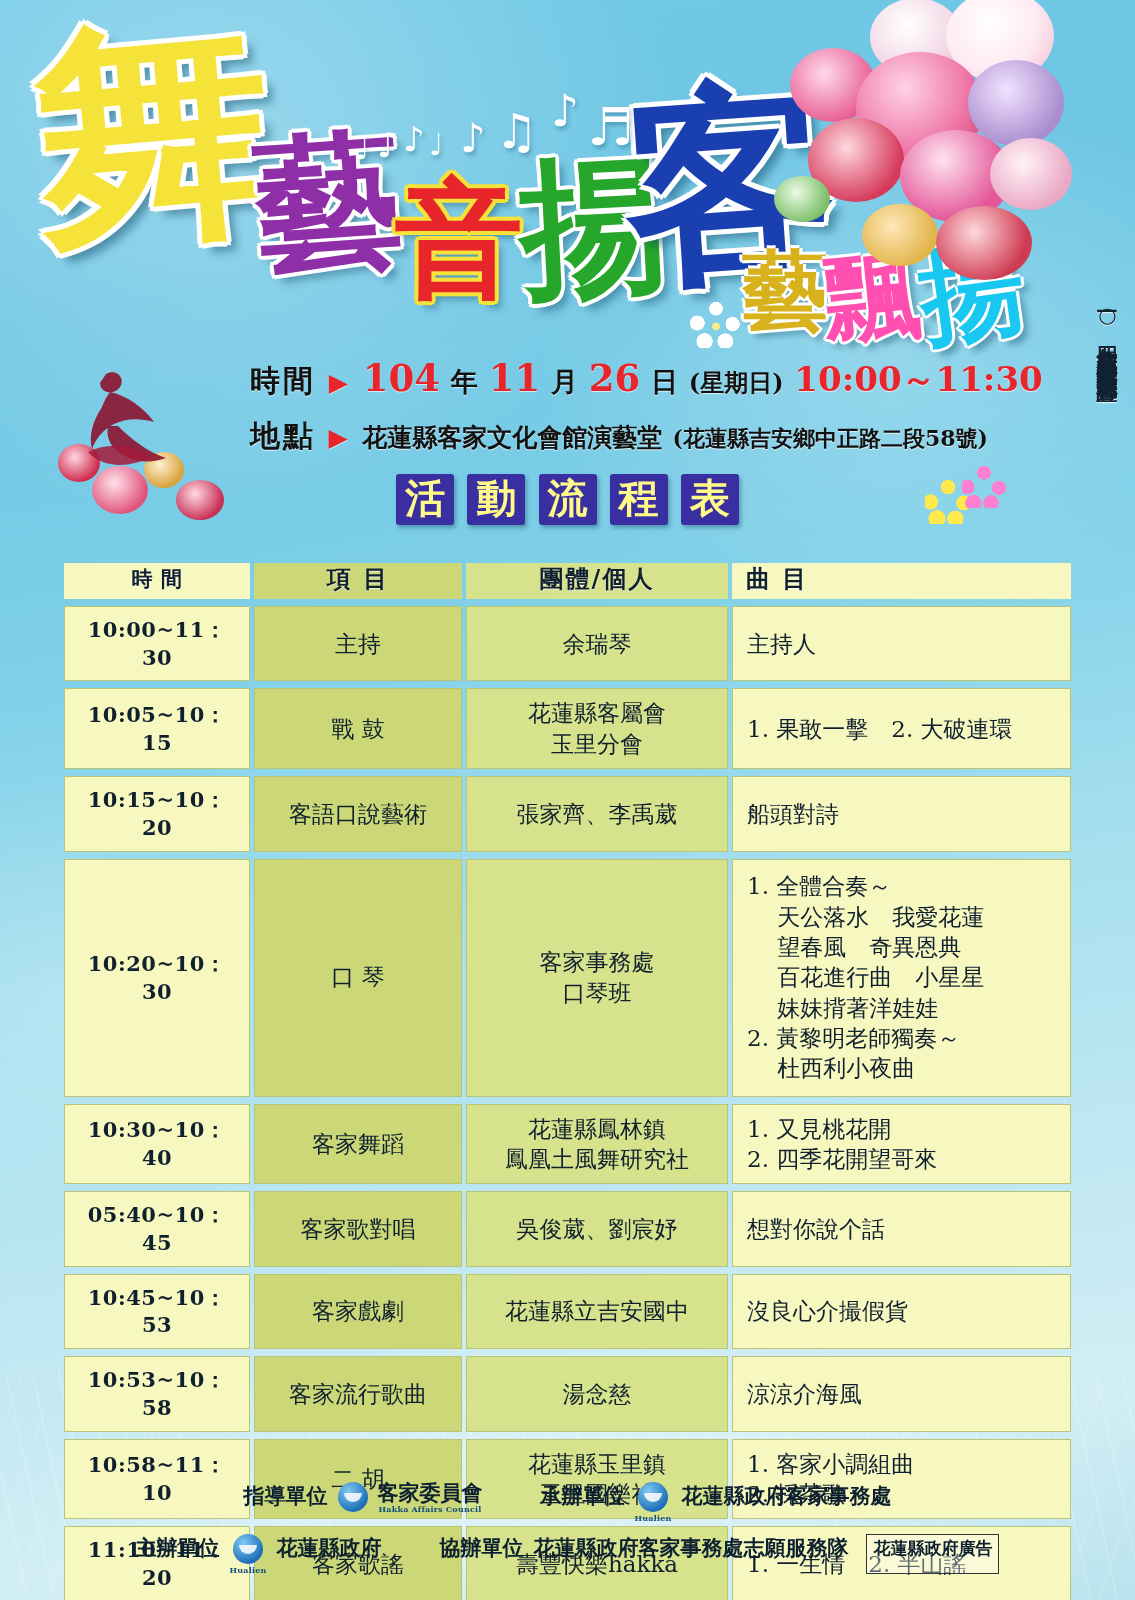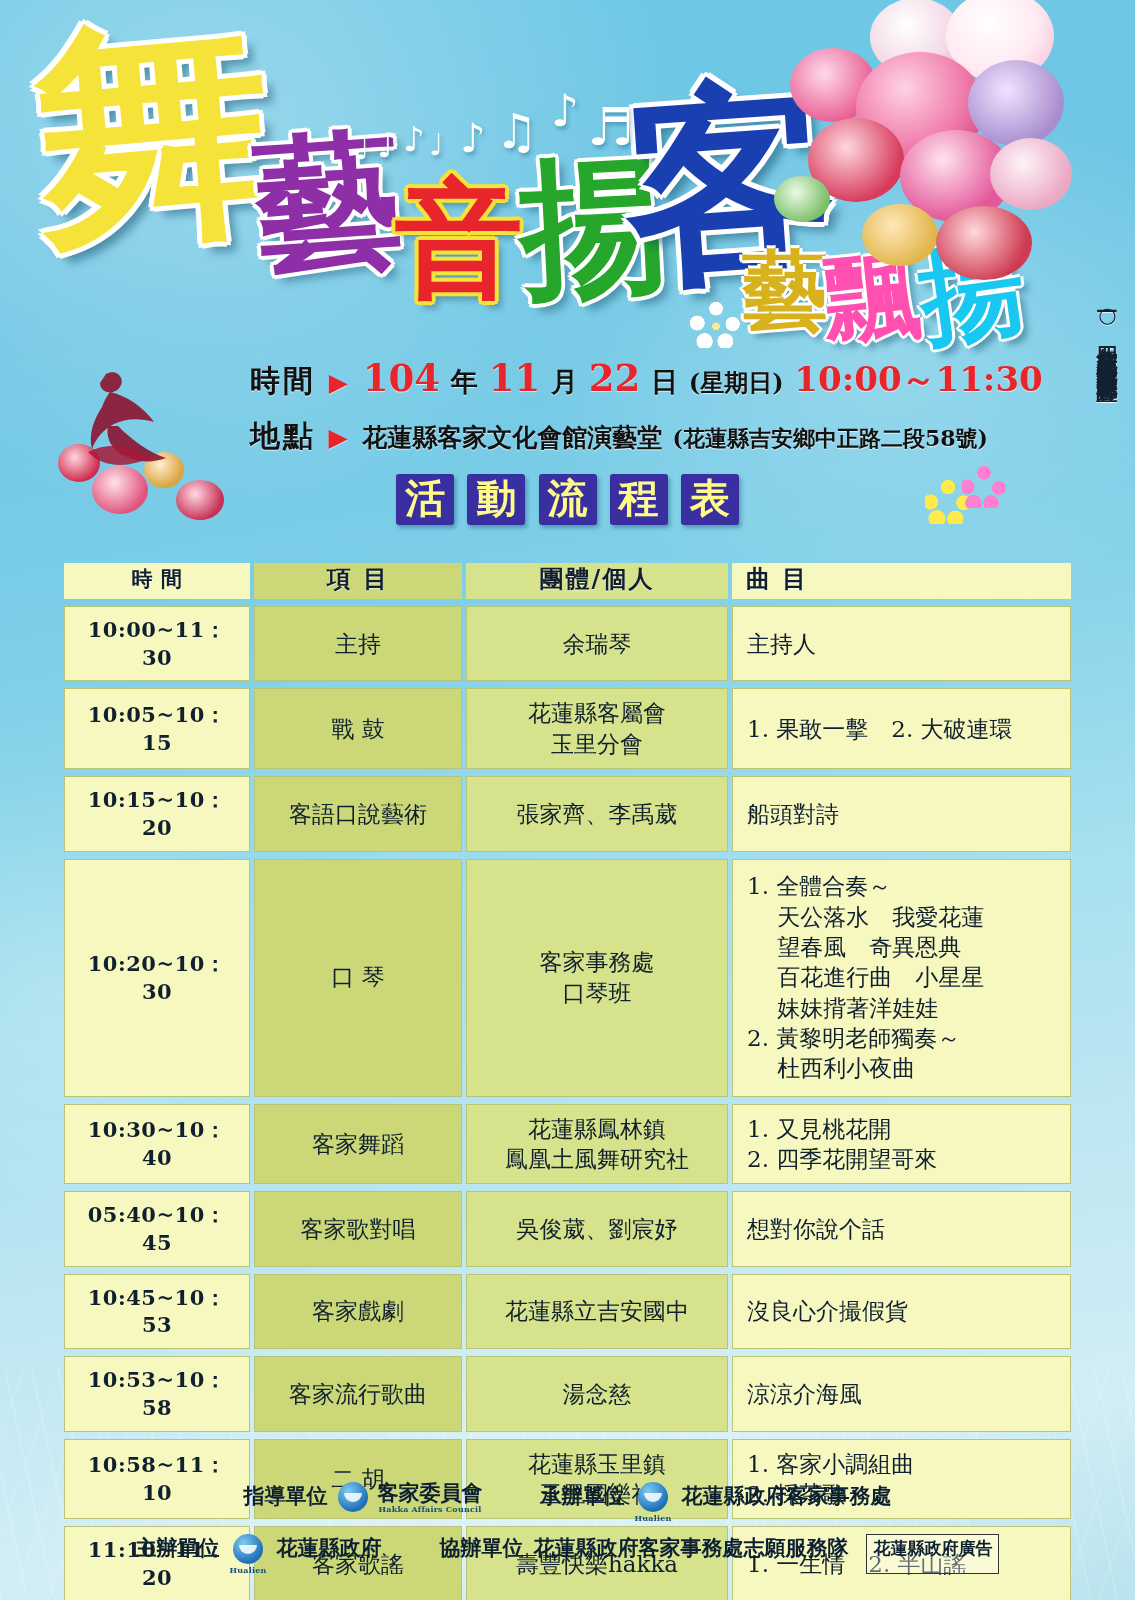--- a/index.html
+++ b/index.html
@@ -303,21 +303,21 @@
   <div class="side-vertical">一○四年度花蓮縣客家文化會館演藝堂活化計畫</div>
 
   <div class="info">
     <div class="info-line l1">
       <span class="lbl">時間</span>
       <span class="arrow">▶</span>
       <span class="num">104</span>
       <span class="unit">年</span>
       <span class="num">11</span>
       <span class="unit">月</span>
-      <span class="num">22</span>
+      <span class="num">26</span>
       <span class="unit">日</span>
       <span class="paren">(星期日)</span>
       <span class="time-range">10:00～11:30</span>
     </div>
     <div class="info-line l2">
       <span class="lbl">地點</span>
       <span class="arrow">▶</span>
       <span class="place">花蓮縣客家文化會館演藝堂</span>
       <span class="addr">(花蓮縣吉安鄉中正路二段58號)</span>
     </div>

